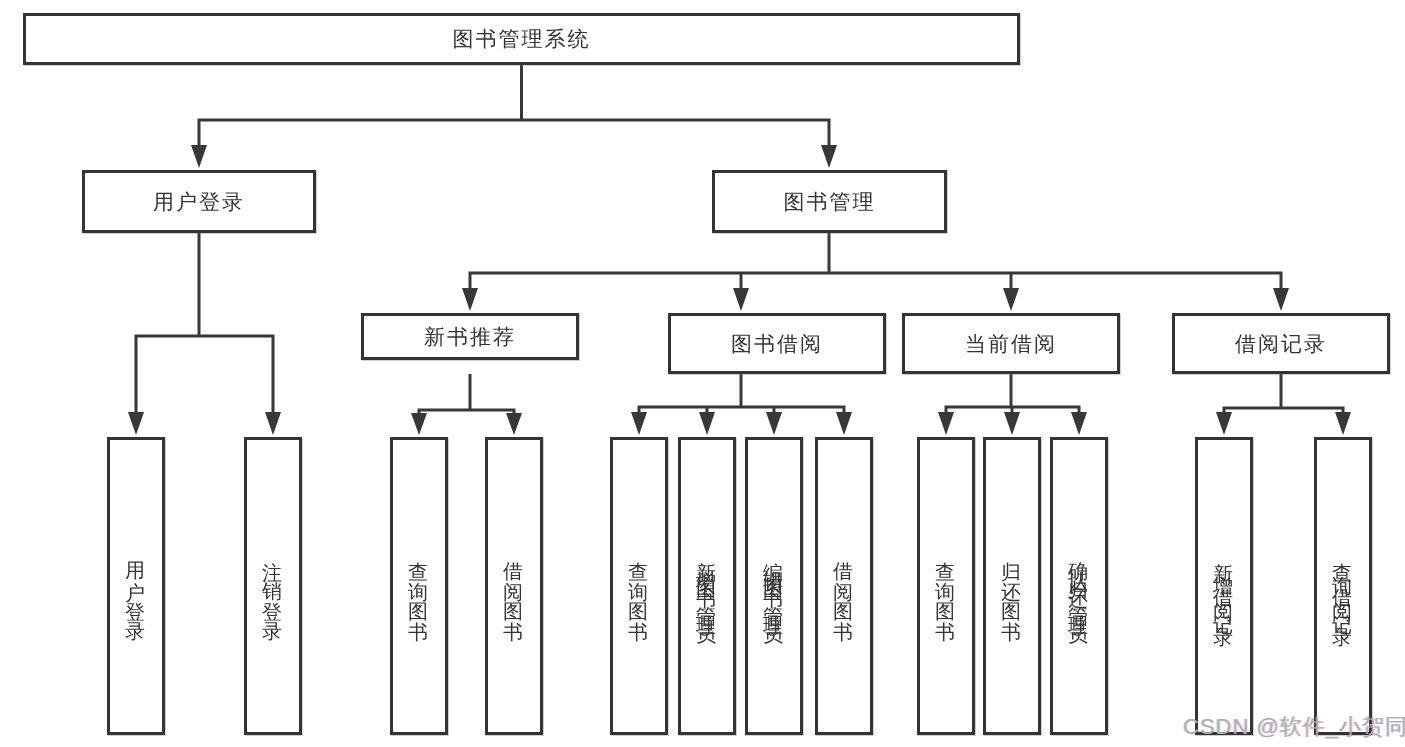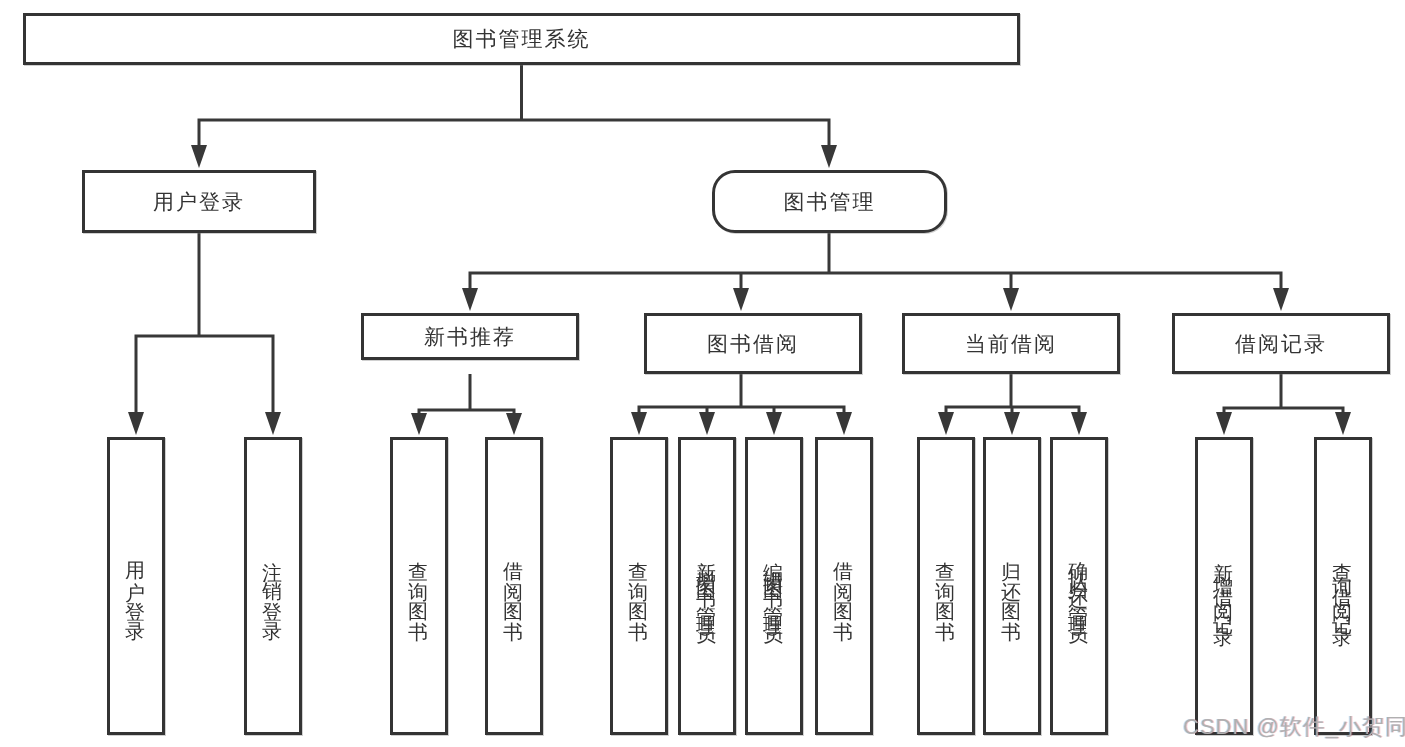--- a/index.html
+++ b/index.html
@@ -120,28 +120,28 @@
     </g>
   </svg>
 
   <div class="box" style="left:23px; top:13px; width:997px; height:52px;">
     <span class="lbl">图书管理系统</span>
   </div>
 
   <div class="box" style="left:82px; top:170px; width:234px; height:63px;">
     <span class="lbl">用户登录</span>
   </div>
-  <div class="box" style="left:712px; top:170px; width:235px; height:63px;border-radius:23px;">
+  <div class="box" style="left:712px; top:170px; width:235px; height:63px;">
     <span class="lbl">图书管理</span>
   </div>
 
   <div class="box" style="left:361px; top:313px; width:218px; height:47px;">
     <span class="lbl">新书推荐</span>
   </div>
-  <div class="box" style="left:644px; top:313px; width:218px; height:61px;align-items:center;">
+  <div class="box" style="left:668px; top:313px; width:218px; height:61px;align-items:center;">
     <span class="lbl">图书借阅</span>
   </div>
   <div class="box" style="left:1172px; top:313px; width:218px; height:61px;">
     <span class="lbl">借阅记录</span>
   </div>
   <div class="box" style="left:902px; top:313px; width:218px; height:61px;">
     <span class="lbl">当前借阅</span>
   </div>
 
   <div class="box v" style="left:107px; top:437px; width:58px; height:298px;">

